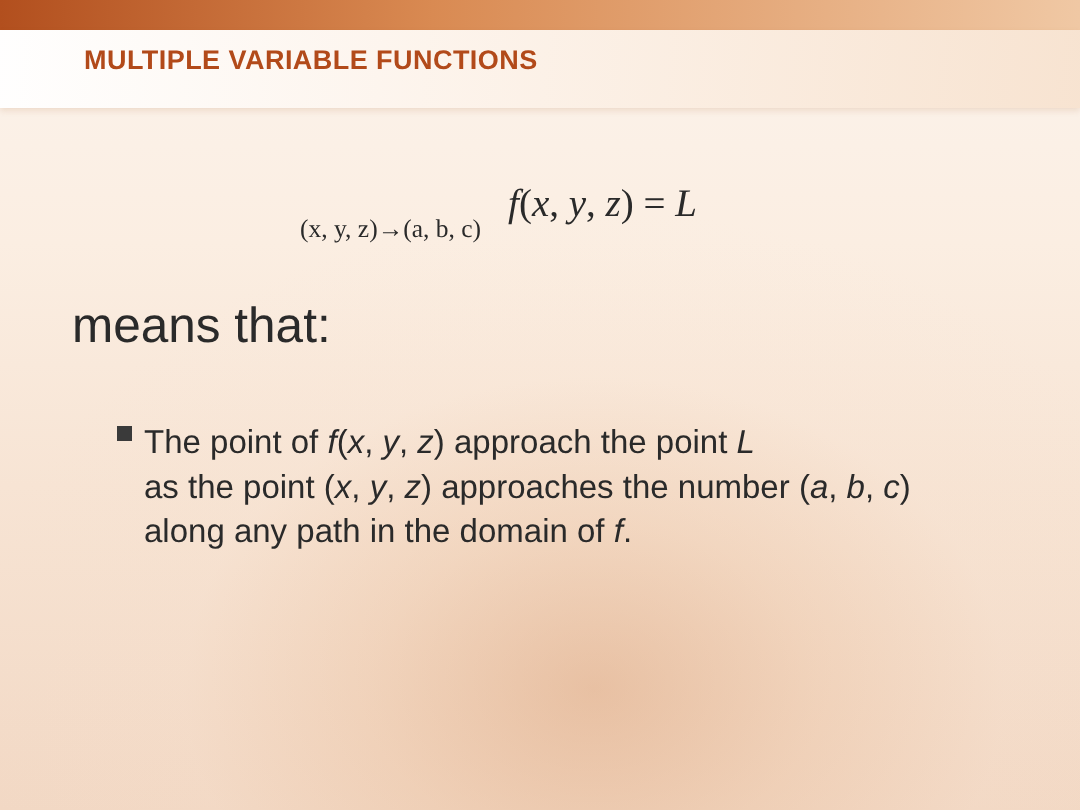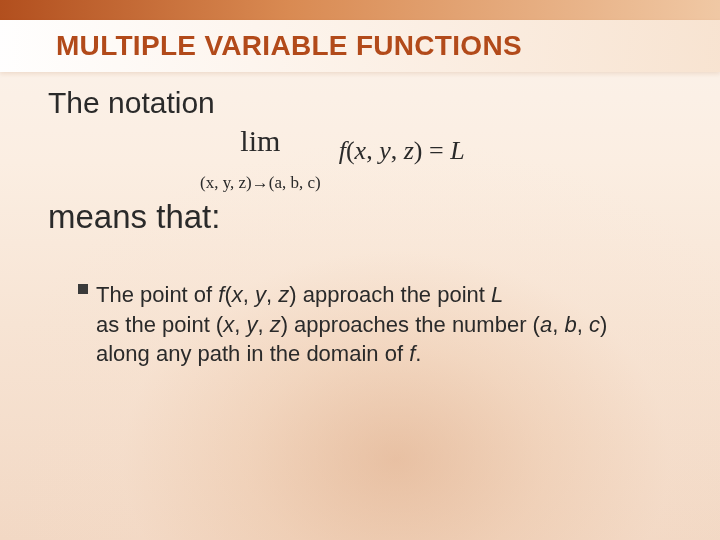--- a/index.html
+++ b/index.html
@@ -40,21 +40,21 @@
     background: linear-gradient(90deg,
       rgba(255,255,255,0.95) 0%,
       rgba(253,244,236,0.9) 40%,
       rgba(247,225,205,0.85) 100%);
     box-shadow: 0 2px 4px rgba(170,100,50,0.15);
   }
   .section-title {
     position: absolute;
     top: 30px;
     left: 56px;
-    font-size: 28px;
+    font-size: 18px;
     font-weight: bold;
     color: #b24a1a;
     letter-spacing: 0.3px;
   }
   .intro1 {
     position: absolute;
     top: 86px;
     left: 48px;
     font-size: 30px;
     color: #2a2a2a;
@@ -122,25 +122,23 @@
 </style>
 </head>
 <body>
 
 <div class="slide">
   <div class="topbar"></div>
   <div class="headerband"></div>
 
   <div class="section-title">MULTIPLE VARIABLE FUNCTIONS</div>
 
-  <div class="intro1">The notation</div>
 
   <div class="formula">
     <span class="lim-block">
-      <span class="lim-word">lim</span>
       <span class="lim-sub">
         <span>(x, y, z)</span><span>→</span><span>(a, b, c)</span>
       </span>
     </span>
     <span class="rhs">
       <span>f</span><span class="paren">(</span><span>x</span><span class="comma">, </span><span>y</span><span class="comma">, </span><span>z</span><span class="paren">)</span><span class="eq"> = </span><span>L</span>
     </span>
   </div>
 
   <div class="intro2">means that:</div>

